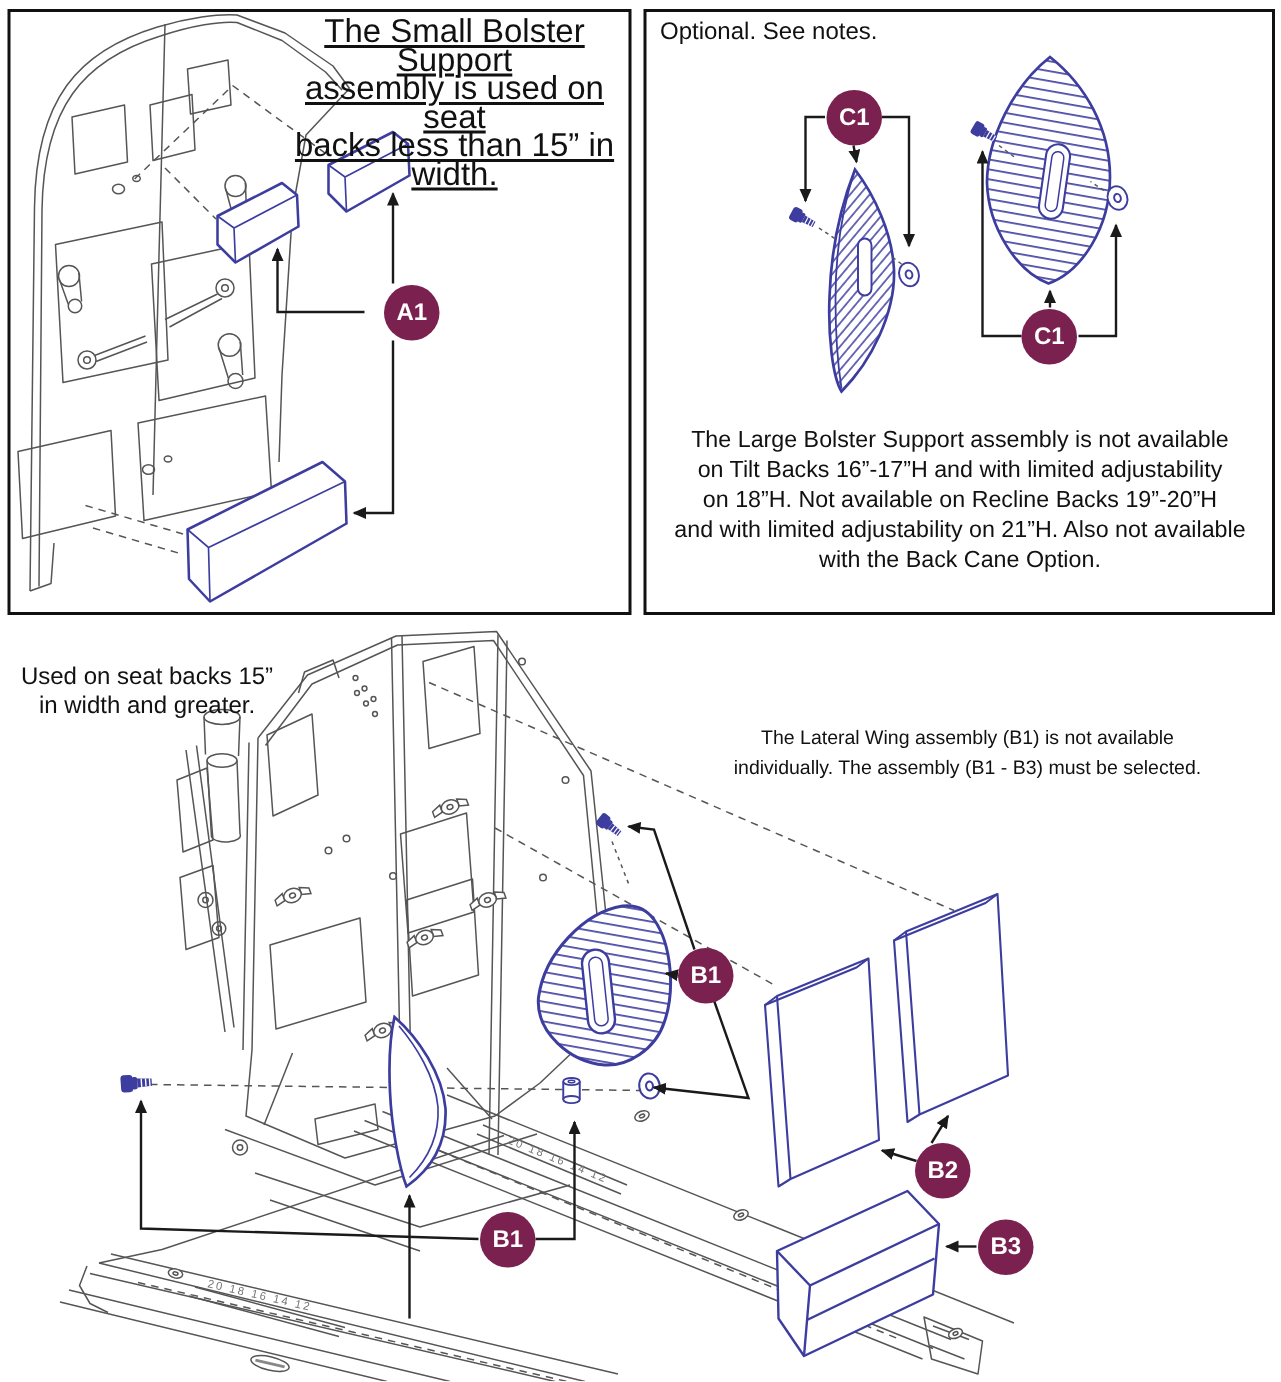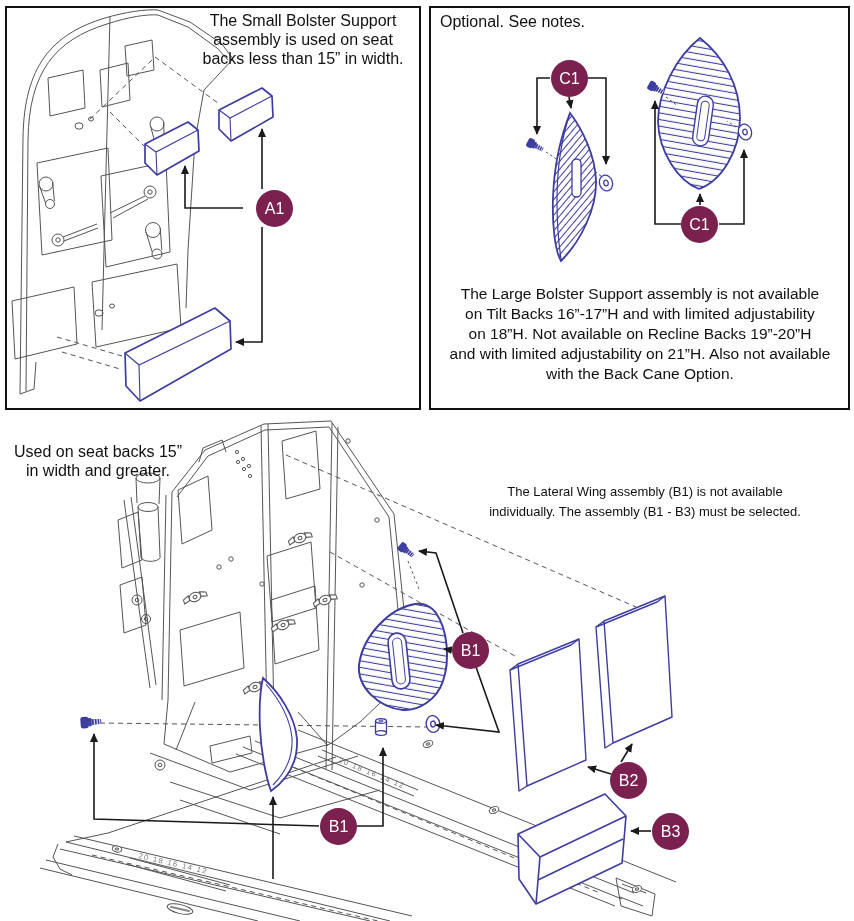--- a/index.html
+++ b/index.html
@@ -1,27 +1,27 @@
 <!DOCTYPE html>
 <html><head>
 <meta charset="utf-8">
 <style>
   html,body{margin:0;padding:0;background:#fff;}
   #page{position:relative;width:854px;height:921px;background:#fff;overflow:hidden;
         font-family:"Liberation Sans",sans-serif;}
   #art{position:absolute;left:0;top:0;z-index:1;}
   .panel{position:absolute;border:2px solid #111;background:transparent;z-index:0;}
   .note{position:absolute;color:#111;text-align:center;white-space:pre-line;z-index:2;}
-  .n-small{left:186px;top:11px;width:234px;font-size:16px;line-height:19px;}
+  .n-small{left:186px;top:11px;width:234px;font-size:22px;line-height:19px;text-decoration:underline;}
   .n-opt{left:440px;top:12px;width:300px;text-align:left;font-size:16px;line-height:19px;}
   .n-large{left:434px;top:284px;width:412px;font-size:15.5px;line-height:20px;}
   .n-cap{left:0px;top:422px;width:196px;font-size:16px;line-height:19px;margin-top:20px;}
   .n-b1{left:438px;top:482px;width:414px;font-size:13px;line-height:20px;}
   .badge{position:absolute;width:37px;height:37px;border-radius:50%;background:#7A2150;
-         color:#fff;font-weight:normal;font-size:16px;line-height:37px;text-align:center;z-index:3;}
+         color:#fff;font-weight:bold;font-size:16px;line-height:37px;text-align:center;z-index:3;}
 </style>
 </head>
 <body>
 
 <div id="page">
 
   <div class="panel" style="left:5px;top:6px;width:412px;height:400px;"></div>
   <div class="panel" style="left:429px;top:6px;width:417px;height:400px;"></div>
 
   <svg id="art" width="854" height="921" viewBox="0 0 854 921">

